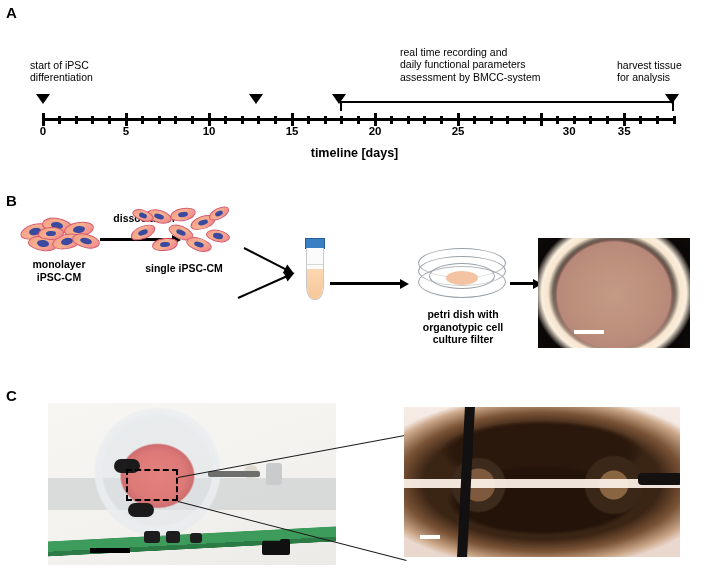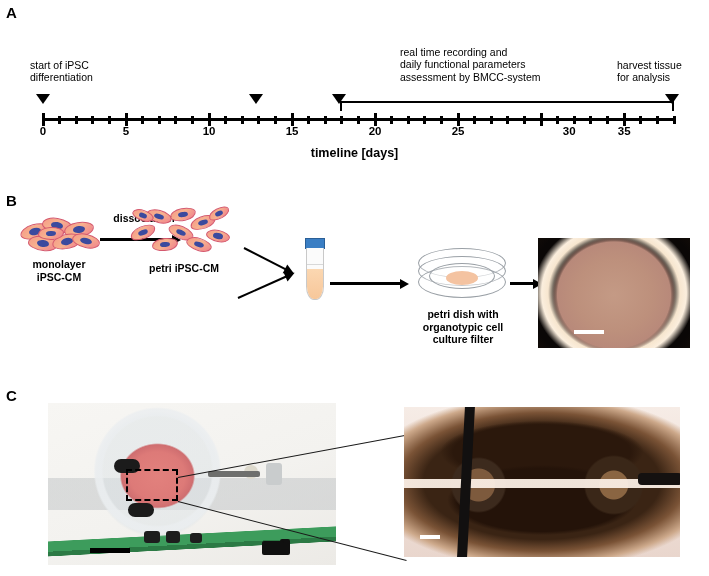--- a/index.html
+++ b/index.html
@@ -267,21 +267,21 @@
       </div>
       <div class="cell" style="left: 80px; top: 0px; width: 22px; height: 11px; transform: rotate(-26deg);">
         <div class="body"></div>
         <div class="nuc"></div>
       </div>
       <div class="cell" style="left: 4px; top: 2px; width: 22px; height: 11px; transform: rotate(20deg);">
         <div class="body"></div>
         <div class="nuc"></div>
       </div>
     </div>
-  <div class="abs b-label" style="left:125px;top:72px;width:118px;">petri iPSC-CM</div>
+  <div class="abs b-label" style="left:125px;top:72px;width:118px;">single iPSC-CM</div>
 
 
   <div class="diag-arrow abs" style="left:244px;top:58px;transform:rotate(27deg);">
     <div class="bar" style="width:48px;"></div>
     <div class="tip" style="left:46px;"></div>
   </div>
   <div class="diag-arrow abs" style="left:238px;top:108px;transform:rotate(-24deg);">
     <div class="bar" style="width:54px;"></div>
     <div class="tip" style="left:52px;"></div>
   </div>

